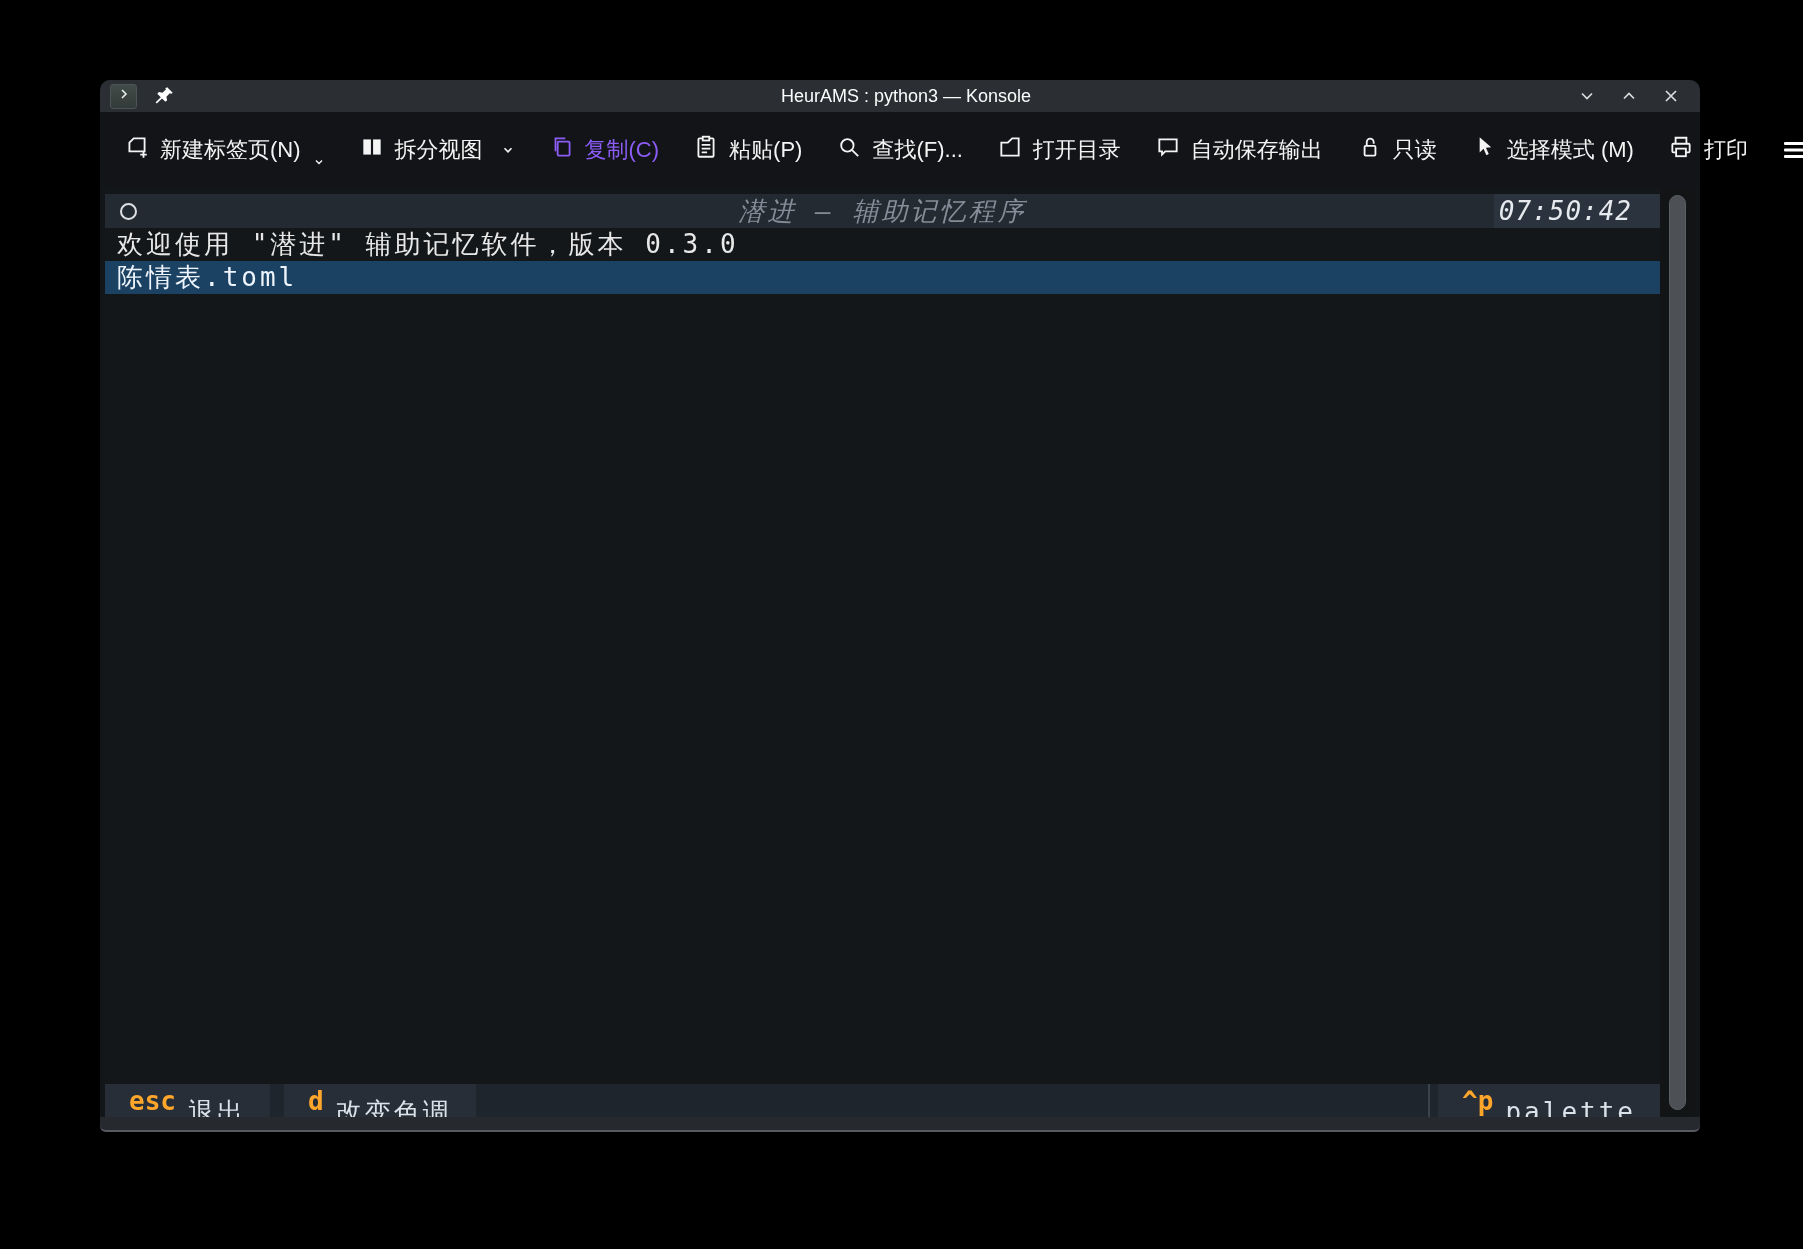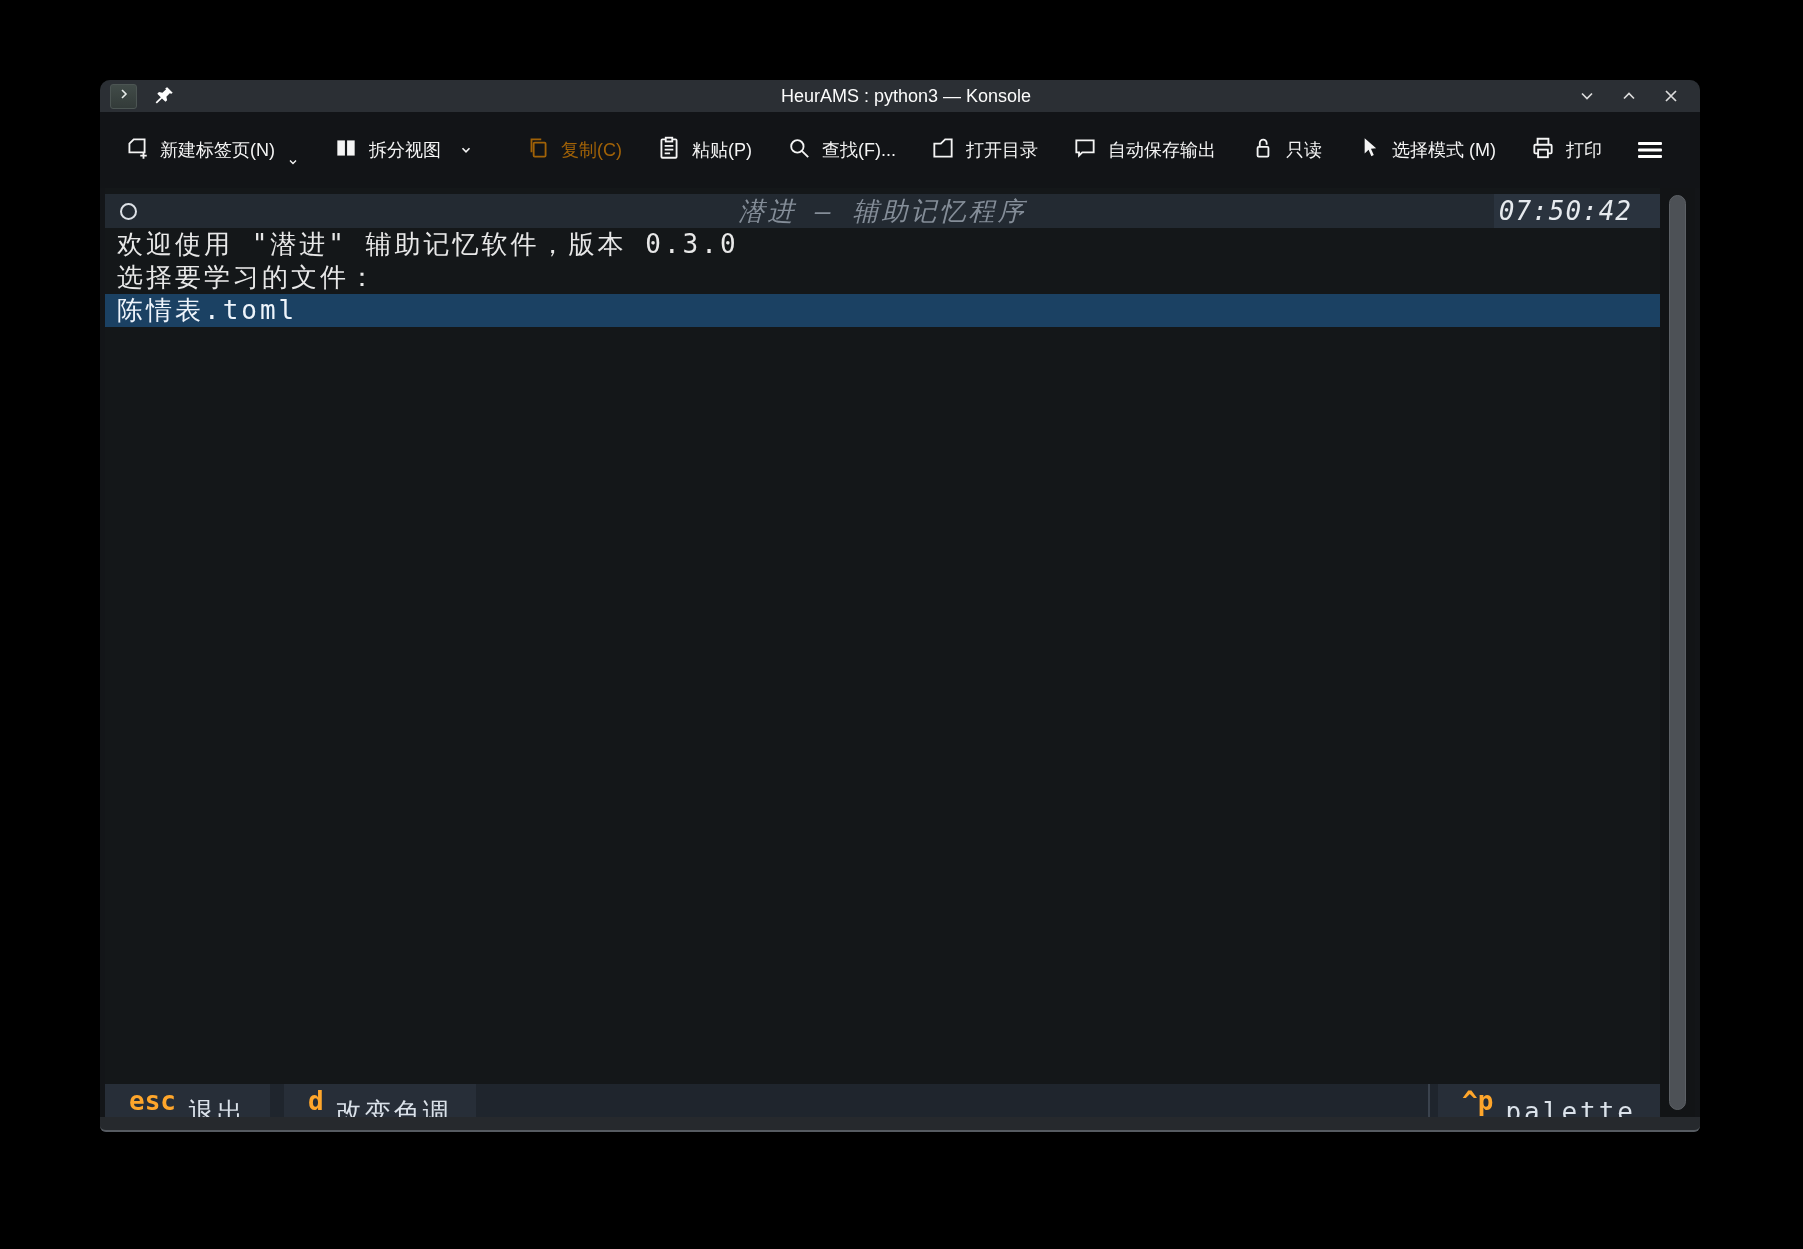--- a/index.html
+++ b/index.html
@@ -39,29 +39,29 @@
     padding-left: 12px;
   }
   .win-controls { margin-left: auto; display: flex; gap: 24px; z-index: 2; }
   .win-btn { display: flex; align-items: center; cursor: pointer; }
   
   .toolbar {
     position: absolute; top: 32px; left: 0; right: 0; height: 76px;
     background: #121417;
     display: flex; align-items: center;
     padding: 16px 24px;
-    color: #f4f4f4; font-size: 18px;
+    color: #f4f4f4; font-size: 22px;
   }
   .tb-item {
     display: flex; align-items: center; gap: 10px;
     position: relative; cursor: pointer;
     margin-right: 34px; white-space: nowrap;
   }
   .tb-item svg { flex: 0 0 auto; }
-  .tb-item.disabled { color: #a16207; cursor: default; }
+  .tb-item.disabled { color: #8b5cf6; cursor: default; }
   .drop-inline { margin-left: 8px; display: flex; }
   .drop-below { margin-left: 2px; transform: translateY(12px); display: flex; }
   .tb-sep-space { width: 28px; }
   .burger { margin-left: auto; margin-right: 12px; cursor: pointer; display: flex; }
   
   .term {
     position: absolute; left: 5px; right: 5px; top: 108px; bottom: 15px;
     display: flex;
     background: #101214;
   }
@@ -296,21 +296,20 @@
     <div class="term-content">
 
       <div class="tui-header">
         <div class="cmd-circle"></div>
         <div class="tui-title">潜进 – 辅助记忆程序</div>
         <div class="clock">07:50:42</div>
       </div>
 
       <div class="lines">
         <div class="line">欢迎使用 "潜进" 辅助记忆软件，版本 0.3.0</div>
-        <div class="line">选择要学习的文件：</div>
         <div class="line selected">陈情表.toml</div>
       </div>
 
       <div class="tui-footer">
         <div class="fkey-item">
           <span class="fkey">esc</span>
           <span class="flabel">退出</span>
         </div>
         <div class="fkey-item">
           <span class="fkey">d</span>

